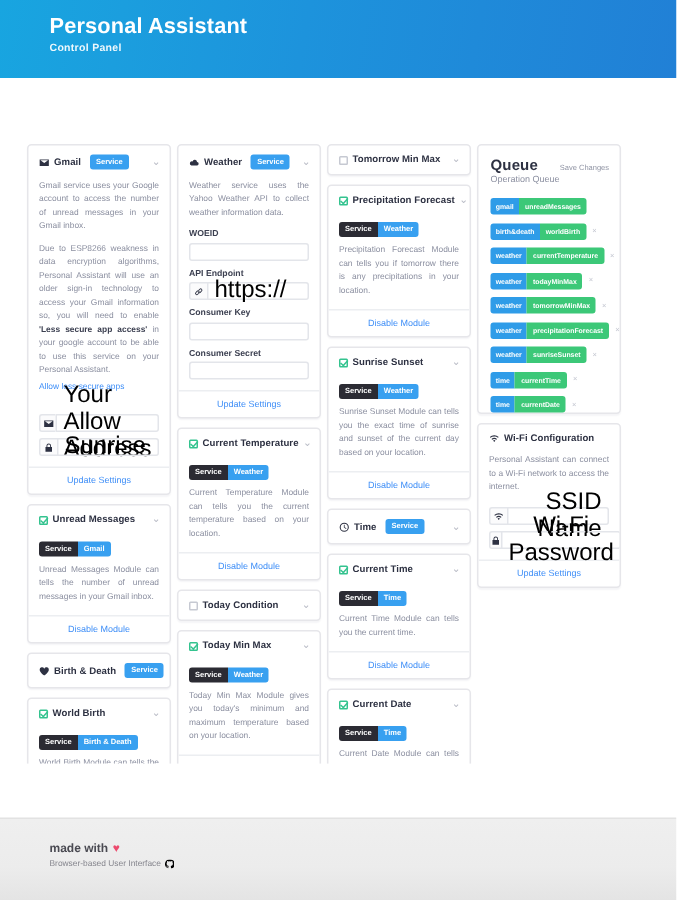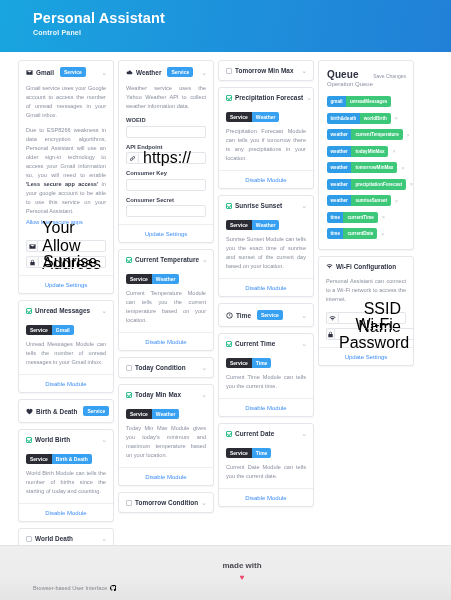--- a/index.html
+++ b/index.html
@@ -2,21 +2,21 @@
 <html><head>
 <meta charset="utf-8">
 <style>
   * { box-sizing: border-box; margin: 0; padding: 0; }
   html, body {
     width: 451px; height: 600px;
     font-family: "Liberation Sans", sans-serif;
     background: #ffffff;
     overflow: hidden;
   }
-  .page { width: 451px; height: 600px; position: relative; display: flex; flex-direction: column; background:#fff; }
+  .page { width: 451px; height: 600px; position: relative; display: flex; flex-direction: column; background:#fff;gap:36px; }
 
   
   .header {
     height: 52px; flex: 0 0 52px;
     background: linear-gradient(100deg, #18a5e0 0%, #1b9ede 18%, #1d93dc 45%, #1f8ad9 70%, #2180d6 100%);
     padding: 9px 0 0 33px;
     color: #fff;
   }
   .header-title { font-size: 14.5px; font-weight: bold; letter-spacing: .1px; line-height: 18px; }
   .header-sub { font-size: 7px; font-weight: bold; margin-top: 2px; opacity: .93; letter-spacing: .2px; }
@@ -63,37 +63,37 @@
   .inp-sep .pre { width: 12px; height:12px; border:1px solid #e3e5ea; border-right:none; border-radius: 2px 0 0 2px; background:#fbfbfc; display:flex; align-items:center; justify-content:center;}
   .inp-sep .fld { flex:1; height:12px; border:1px solid #e3e5ea; border-radius: 0 2px 2px 0; display:flex; align-items:center; padding:0 4px;}
   .btn-link {
     display: block; width: 100%; text-align: center;
     font-size: 6px; color: #3e8ef7; padding: 6px 0 5px 0; background: transparent;
     border: none; cursor: pointer; font-family: inherit;
   }
   .card-foot { border-top: 1px solid #eceef1; }
 
   
-  .queue-card { background:#fff; border: 1px solid #e6e6ea; border-radius: 3px; box-shadow: 0 1px 1px rgba(30,30,60,.045); padding: 8px 7px 10px 8px; }
+  .queue-card { background:#fff; border: 1px solid #e6e6ea; border-radius: 3px; box-shadow: 0 1px 1px rgba(30,30,60,.045); padding: 8px 7px 0 8px; }
   .queue-head { display:flex; align-items: baseline; }
   .queue-title { font-size: 10px; font-weight: bold; color: #2d3142; letter-spacing: .1px; }
   .queue-save { margin-left: auto; font-size: 5px; color: #9094a4; }
   .queue-sub { font-size: 6px; color: #8b8fa0; margin-top: 1px; }
   .q-list { margin-top: 9px; display: flex; flex-direction: column; gap: 5.5px; }
   .q-item { display: flex; align-items: center; }
   .q-svc { font-size: 4.6px; font-weight: bold; color:#fff; background:#2f9ce8; padding: 3px 3.5px; border-radius: 2px 0 0 2px; line-height:5px; white-space: nowrap;}
   .q-mod { font-size: 4.6px; font-weight: bold; color:#fff; background:#3cc878; padding: 3px 4px; border-radius: 0 2px 2px 0; line-height:5px; white-space: nowrap;}
   .q-x { font-size: 5px; color:#c3c6d0; margin-left: 4px; }
 
   
   .footer {
     flex: 0 0 55px; background: linear-gradient(180deg,#efefef 0%, #ececec 60%, #e4e4e4 100%);
     border-top: 1px solid #e2e2e2; padding: 15px 0 0 33px;
   }
-  .footer-title { font-size: 8px; font-weight: bold; color: #4a4a52; display:flex; align-items:center; gap:3px;flex-direction:column;}
+  .footer-title { font-size: 8px; font-weight: bold; color: #4a4a52; display:flex; align-items:center; gap:3px;}
   .heart { color: #ec4b6e; font-size: 8px; }
   .footer-sub { font-size: 5.6px; color: #86868e; margin-top: 3px; display:flex; align-items:center; gap: 3px;}
   .gh { width:6px;height:6px; color:#86868e; }
 </style>
 </head>
 <body>
 
 <div class="page">
 
   <div class="header">

